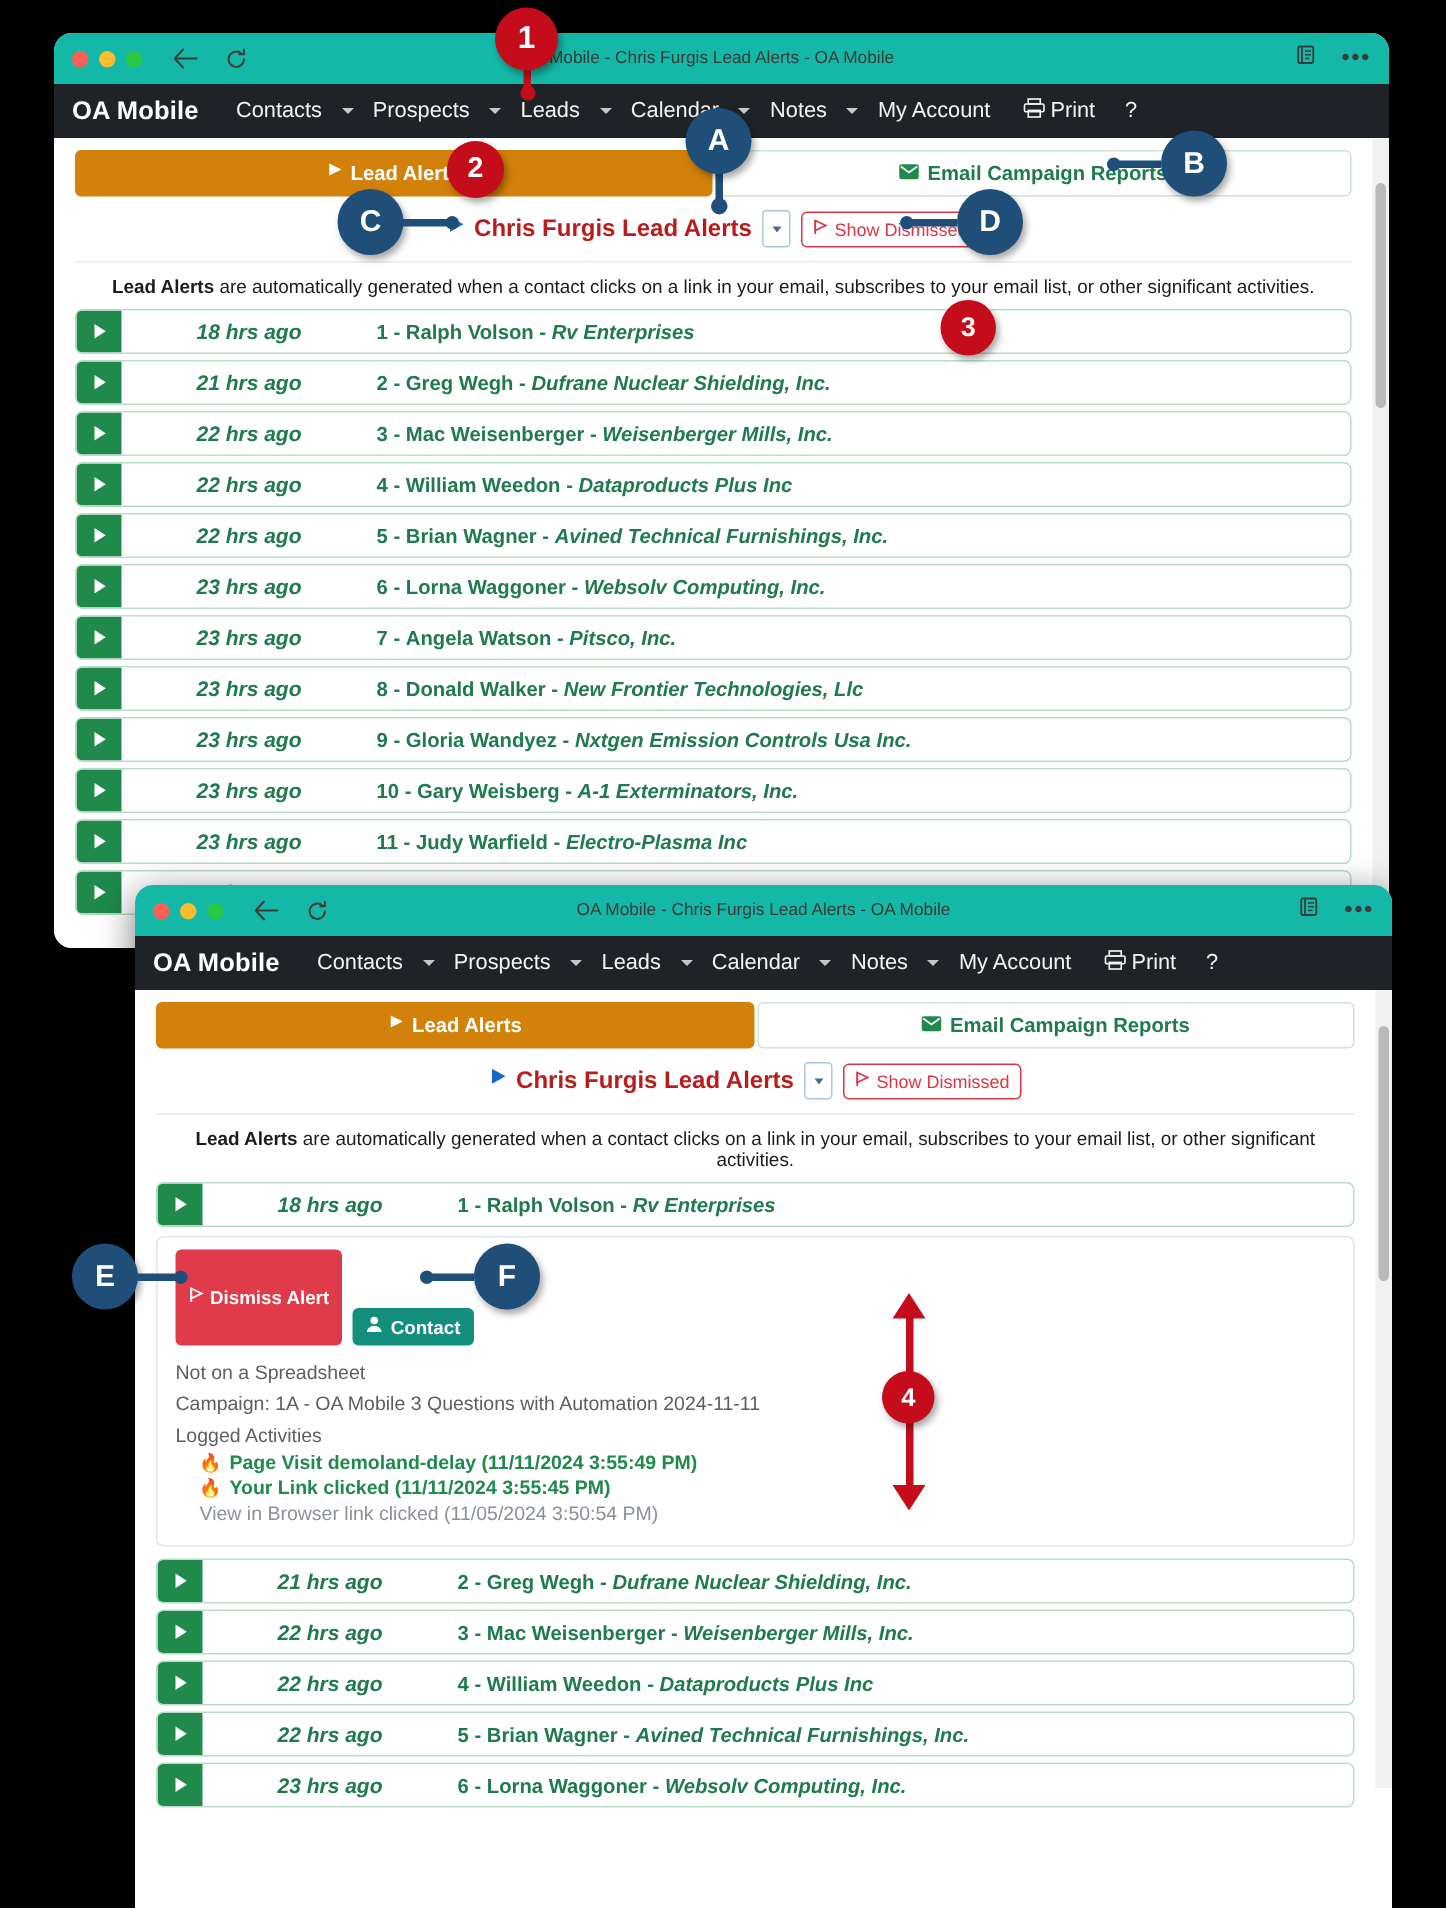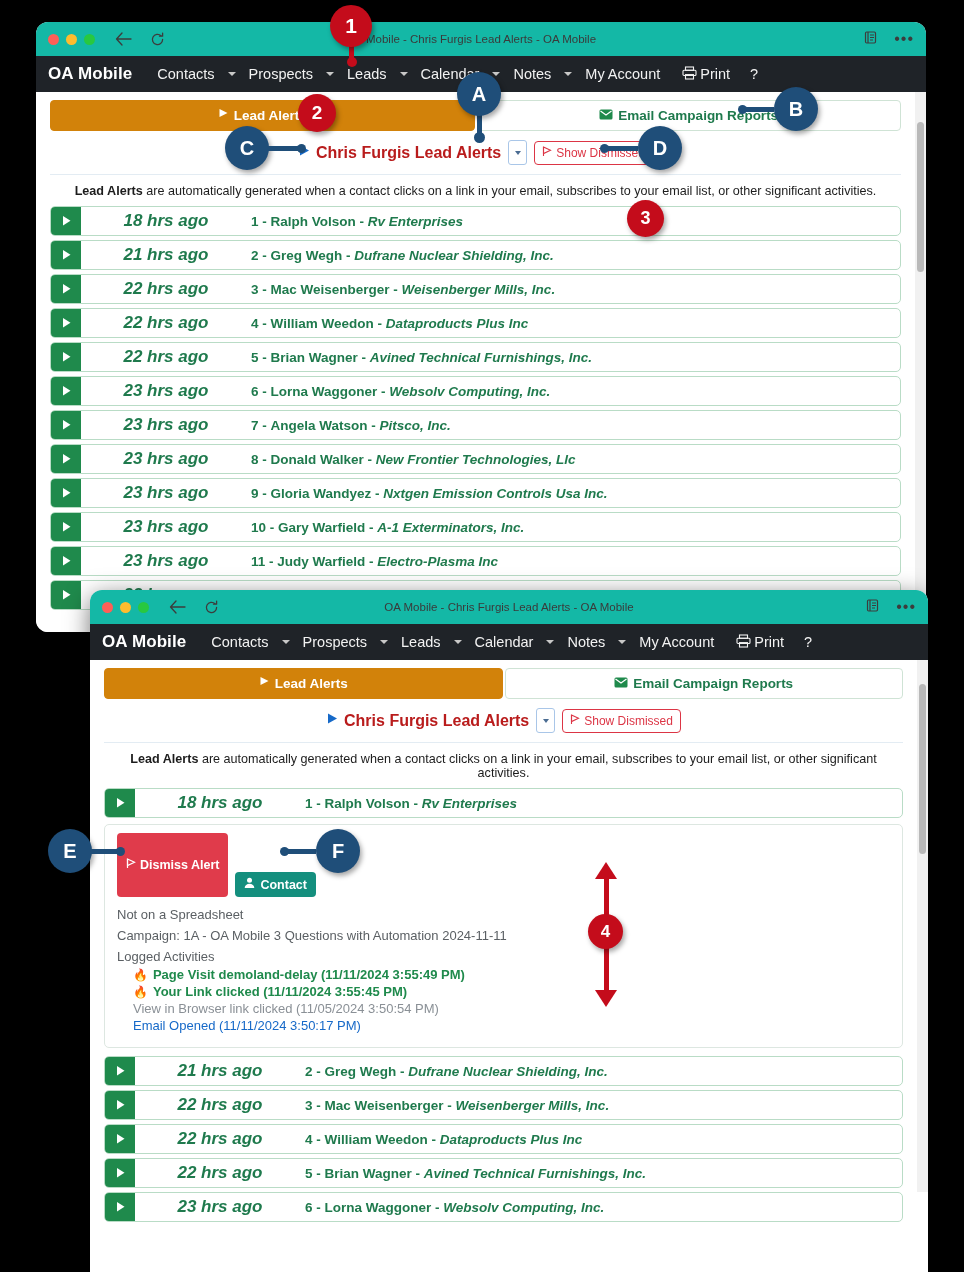--- a/index.html
+++ b/index.html
@@ -123,21 +123,21 @@
     border:1px solid #b9dcc6; border-radius:5px; overflow:hidden;
     background:#fff; height: 30px;
   }
   .rowflag {
     width: 30px; background:#1f8a4c; display:flex; align-items:center; justify-content:center;
     flex: 0 0 30px;
   }
   .rowtime {
     width: 170px; flex:0 0 170px;
     display:flex; align-items:center; justify-content:center;
-    font-size: 17px; font-style: italic; color:#1f7a4d; font-weight:600;
+    font-size: 14px; font-style: italic; color:#1f7a4d; font-weight:600;
   }
   .rowtext {
     flex:1 1 auto; display:flex; align-items:center;
     font-size: 13.5px; color:#1f7a4d; font-weight:700;
   }
   .rowtext em { font-style: italic; font-weight:600; }
 
   
   .detail {
     border:1px solid #dde7e1; border-top:none; border-radius:0 0 5px 5px;
@@ -388,21 +388,21 @@
             <div class="rowtime">23 hrs ago</div>
             <div class="rowtext"><span>9</span>&nbsp;-&nbsp;<span>Gloria Wandyez</span>&nbsp;-&nbsp;<em>Nxtgen Emission Controls Usa Inc.</em></div>
           </div>
           <div class="alertrow">
             <div class="rowflag">
               <svg width="11" height="12" viewBox="0 0 11 12">
                 <path d="M2 1 L9.5 5.8 L2 10.6 Z" fill="#ffffff"></path>
               </svg>
             </div>
             <div class="rowtime">23 hrs ago</div>
-            <div class="rowtext"><span>10</span>&nbsp;-&nbsp;<span>Gary Warfield</span>&nbsp;-&nbsp;<em>A-1 Exterminators, Inc.</em></div>
+            <div class="rowtext"><span>10</span>&nbsp;-&nbsp;<span>Gary Weisberg</span>&nbsp;-&nbsp;<em>A-1 Exterminators, Inc.</em></div>
           </div>
           <div class="alertrow">
             <div class="rowflag">
               <svg width="11" height="12" viewBox="0 0 11 12">
                 <path d="M2 1 L9.5 5.8 L2 10.6 Z" fill="#ffffff"></path>
               </svg>
             </div>
             <div class="rowtime">23 hrs ago</div>
             <div class="rowtext"><span>11</span>&nbsp;-&nbsp;<span>Judy Warfield</span>&nbsp;-&nbsp;<em>Electro-Plasma Inc</em></div>
           </div>
@@ -574,23 +574,20 @@
                 <span class="fire">🔥</span>
                 <span>Page Visit demoland-delay (11/11/2024 3:55:49 PM)</span>
               </div>
               <div class="act green">
                 <span class="fire">🔥</span>
                 <span>Your Link clicked (11/11/2024 3:55:45 PM)</span>
               </div>
               <div class="act grey">
                 <span>View in Browser link clicked (11/05/2024 3:50:54 PM)</span>
               </div>
-              <div class="act blue">
-                <span>Email Opened (11/11/2024 3:50:17 PM)</span>
-              </div>
             </div>
         </div>
 
         <div id="rows-bottom">
             <div style="height:4px"></div>
             <div class="alertrow">
               <div class="rowflag">
                 <svg width="11" height="12" viewBox="0 0 11 12">
                   <path d="M2 1 L9.5 5.8 L2 10.6 Z" fill="#ffffff"></path>
                 </svg>

